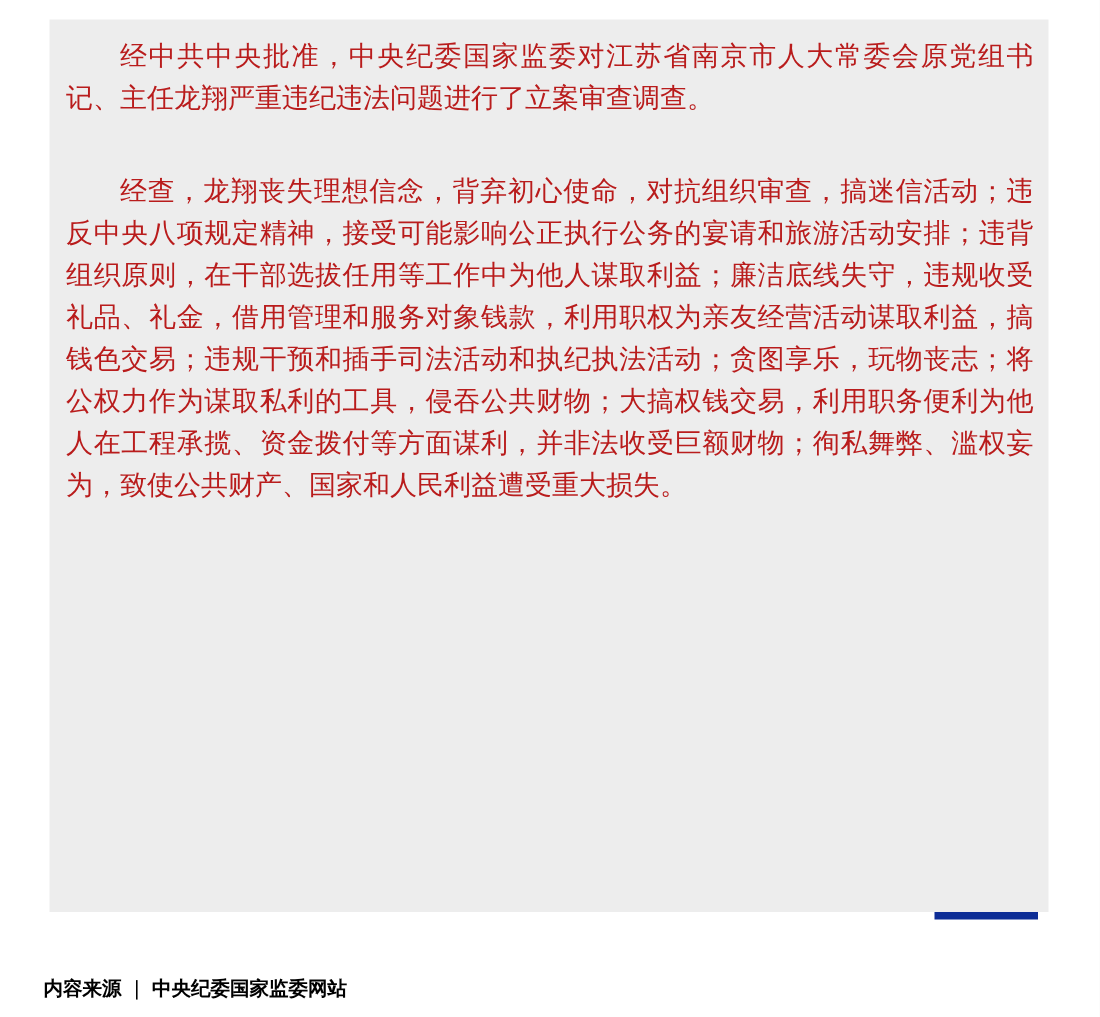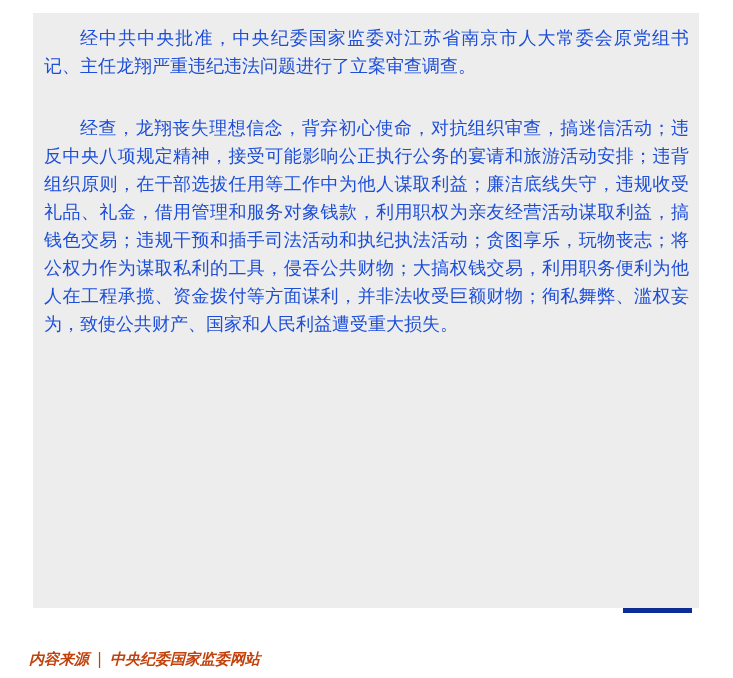--- a/index.html
+++ b/index.html
@@ -19,40 +19,39 @@
     position: absolute;
     left: 33px; top: 13px;
     width: 666px; height: 595px;
     background: #ededed;
     padding: 11px 10px 0 11px;
   }
   .article-card p {
     margin: 0 0 34px 0;
     font-size: 18px;
     line-height: 28px;
-    color: #1d4ed8;
+    color: #b91c1c;
     text-align: justify;
     text-indent: 2em;
     font-weight: normal;
   }
   .accent-bar {
     position: absolute;
     left: 623px; top: 608px;
     width: 69px; height: 5px;
     background: #0d2d96;
   }
   .source-footer {
     position: absolute;
     left: 29px; top: 651px;
-    font-size: 15px;
+    font-size: 13px;
     line-height: 17px;
     font-weight: bold;
-    color: #c2410c;
+    color: #000000;
     white-space: nowrap;
-    font-style: italic;
   }
   .source-footer .sep {
     display: inline-block;
     margin: 0 8px;
     font-weight: normal;
   }
 </style>
 </head>
 <body>
 

